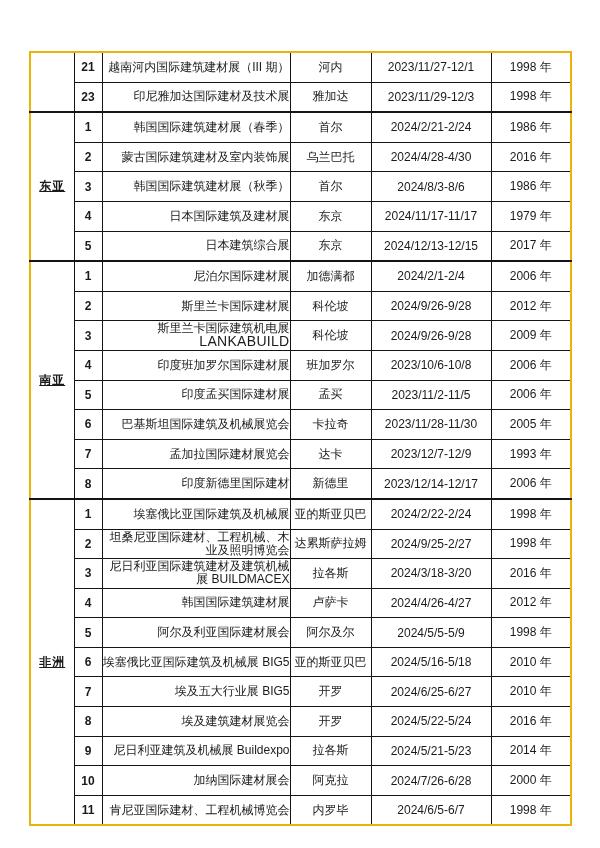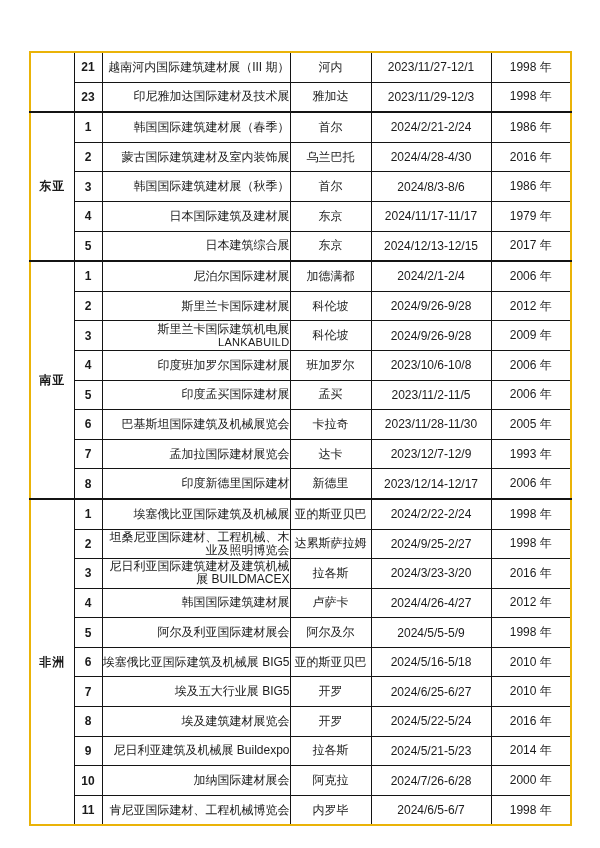--- a/index.html
+++ b/index.html
@@ -27,38 +27,39 @@
     color: #1a1a1a;
     overflow: hidden;
     padding: 0;
     vertical-align: middle;
   }
   td.region-cell {
     font-weight: 700;
     font-size: 15px;
     text-align: center;
     letter-spacing: 1px;
+    text-decoration: underline;
   }
   td.num-cell {
     font-weight: 700;
     text-align: center;
   }
   td.name-cell {
     text-align: right;
     padding: 1px 3px 1px 5px;
     line-height: 13px;
   }
   td.city-cell, td.date-cell, td.year-cell {
     text-align: center;
   }
   tr.section-start td {
     border-top-width: 2px;
   }
   .name-suffix {
-    font-size: 11px;
+    font-size: 14px;
     letter-spacing: 0.3px;
   }
 </style>
 </head>
 <body>
 
 <div class="page">
   <table class="exhibition">
     <colgroup>
       <col style="width:44px">
@@ -189,21 +190,21 @@
           <td class="num-cell">2</td>
           <td class="name-cell"><span>坦桑尼亚国际建材、工程机械、木业及照明博览会</span></td>
           <td class="city-cell">达累斯萨拉姆</td>
           <td class="date-cell">2024/9/25-2/27</td>
           <td class="year-cell">1998 年</td>
         </tr>
         <tr>
           <td class="num-cell">3</td>
           <td class="name-cell"><span>尼日利亚国际建筑建材及建筑机械展 BUILDMACEX</span></td>
           <td class="city-cell">拉各斯</td>
-          <td class="date-cell">2024/3/23-3/20</td>
+          <td class="date-cell">2024/3/18-3/20</td>
           <td class="year-cell">2016 年</td>
         </tr>
         <tr>
           <td class="num-cell">4</td>
           <td class="name-cell"><span>韩国国际建筑建材展</span></td>
           <td class="city-cell">卢萨卡</td>
           <td class="date-cell">2024/4/26-4/27</td>
           <td class="year-cell">2012 年</td>
         </tr>
         <tr>

